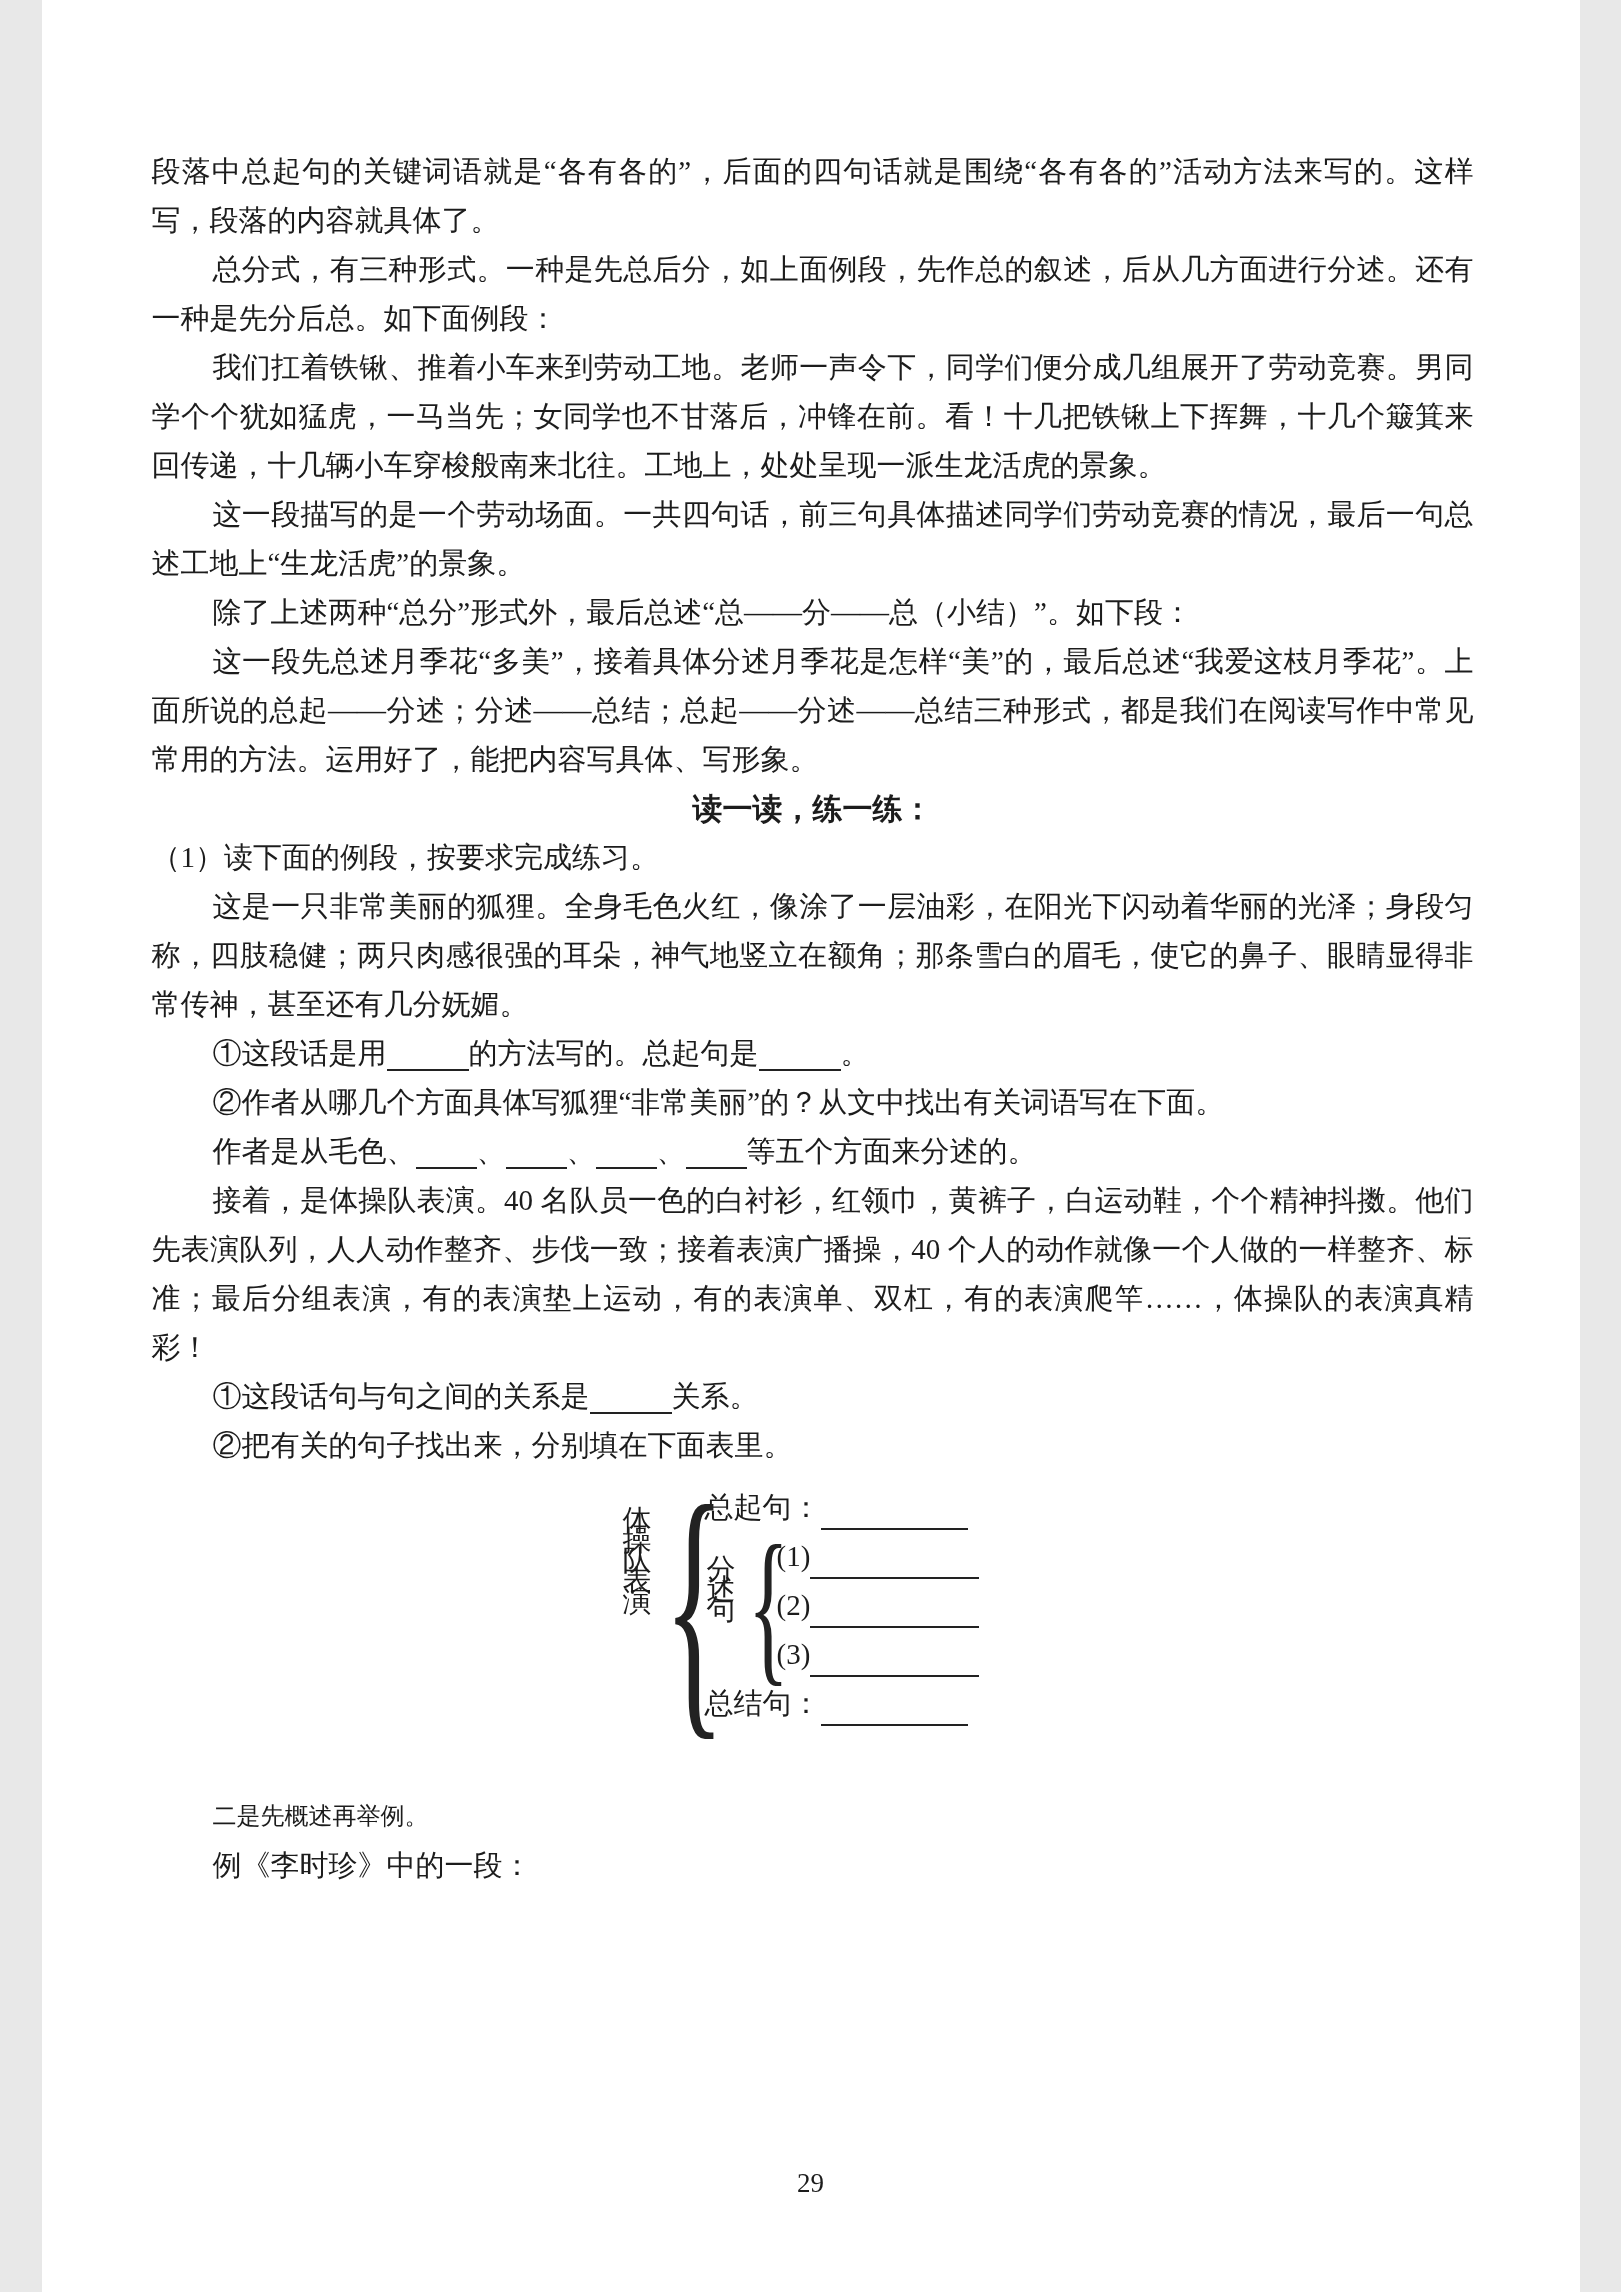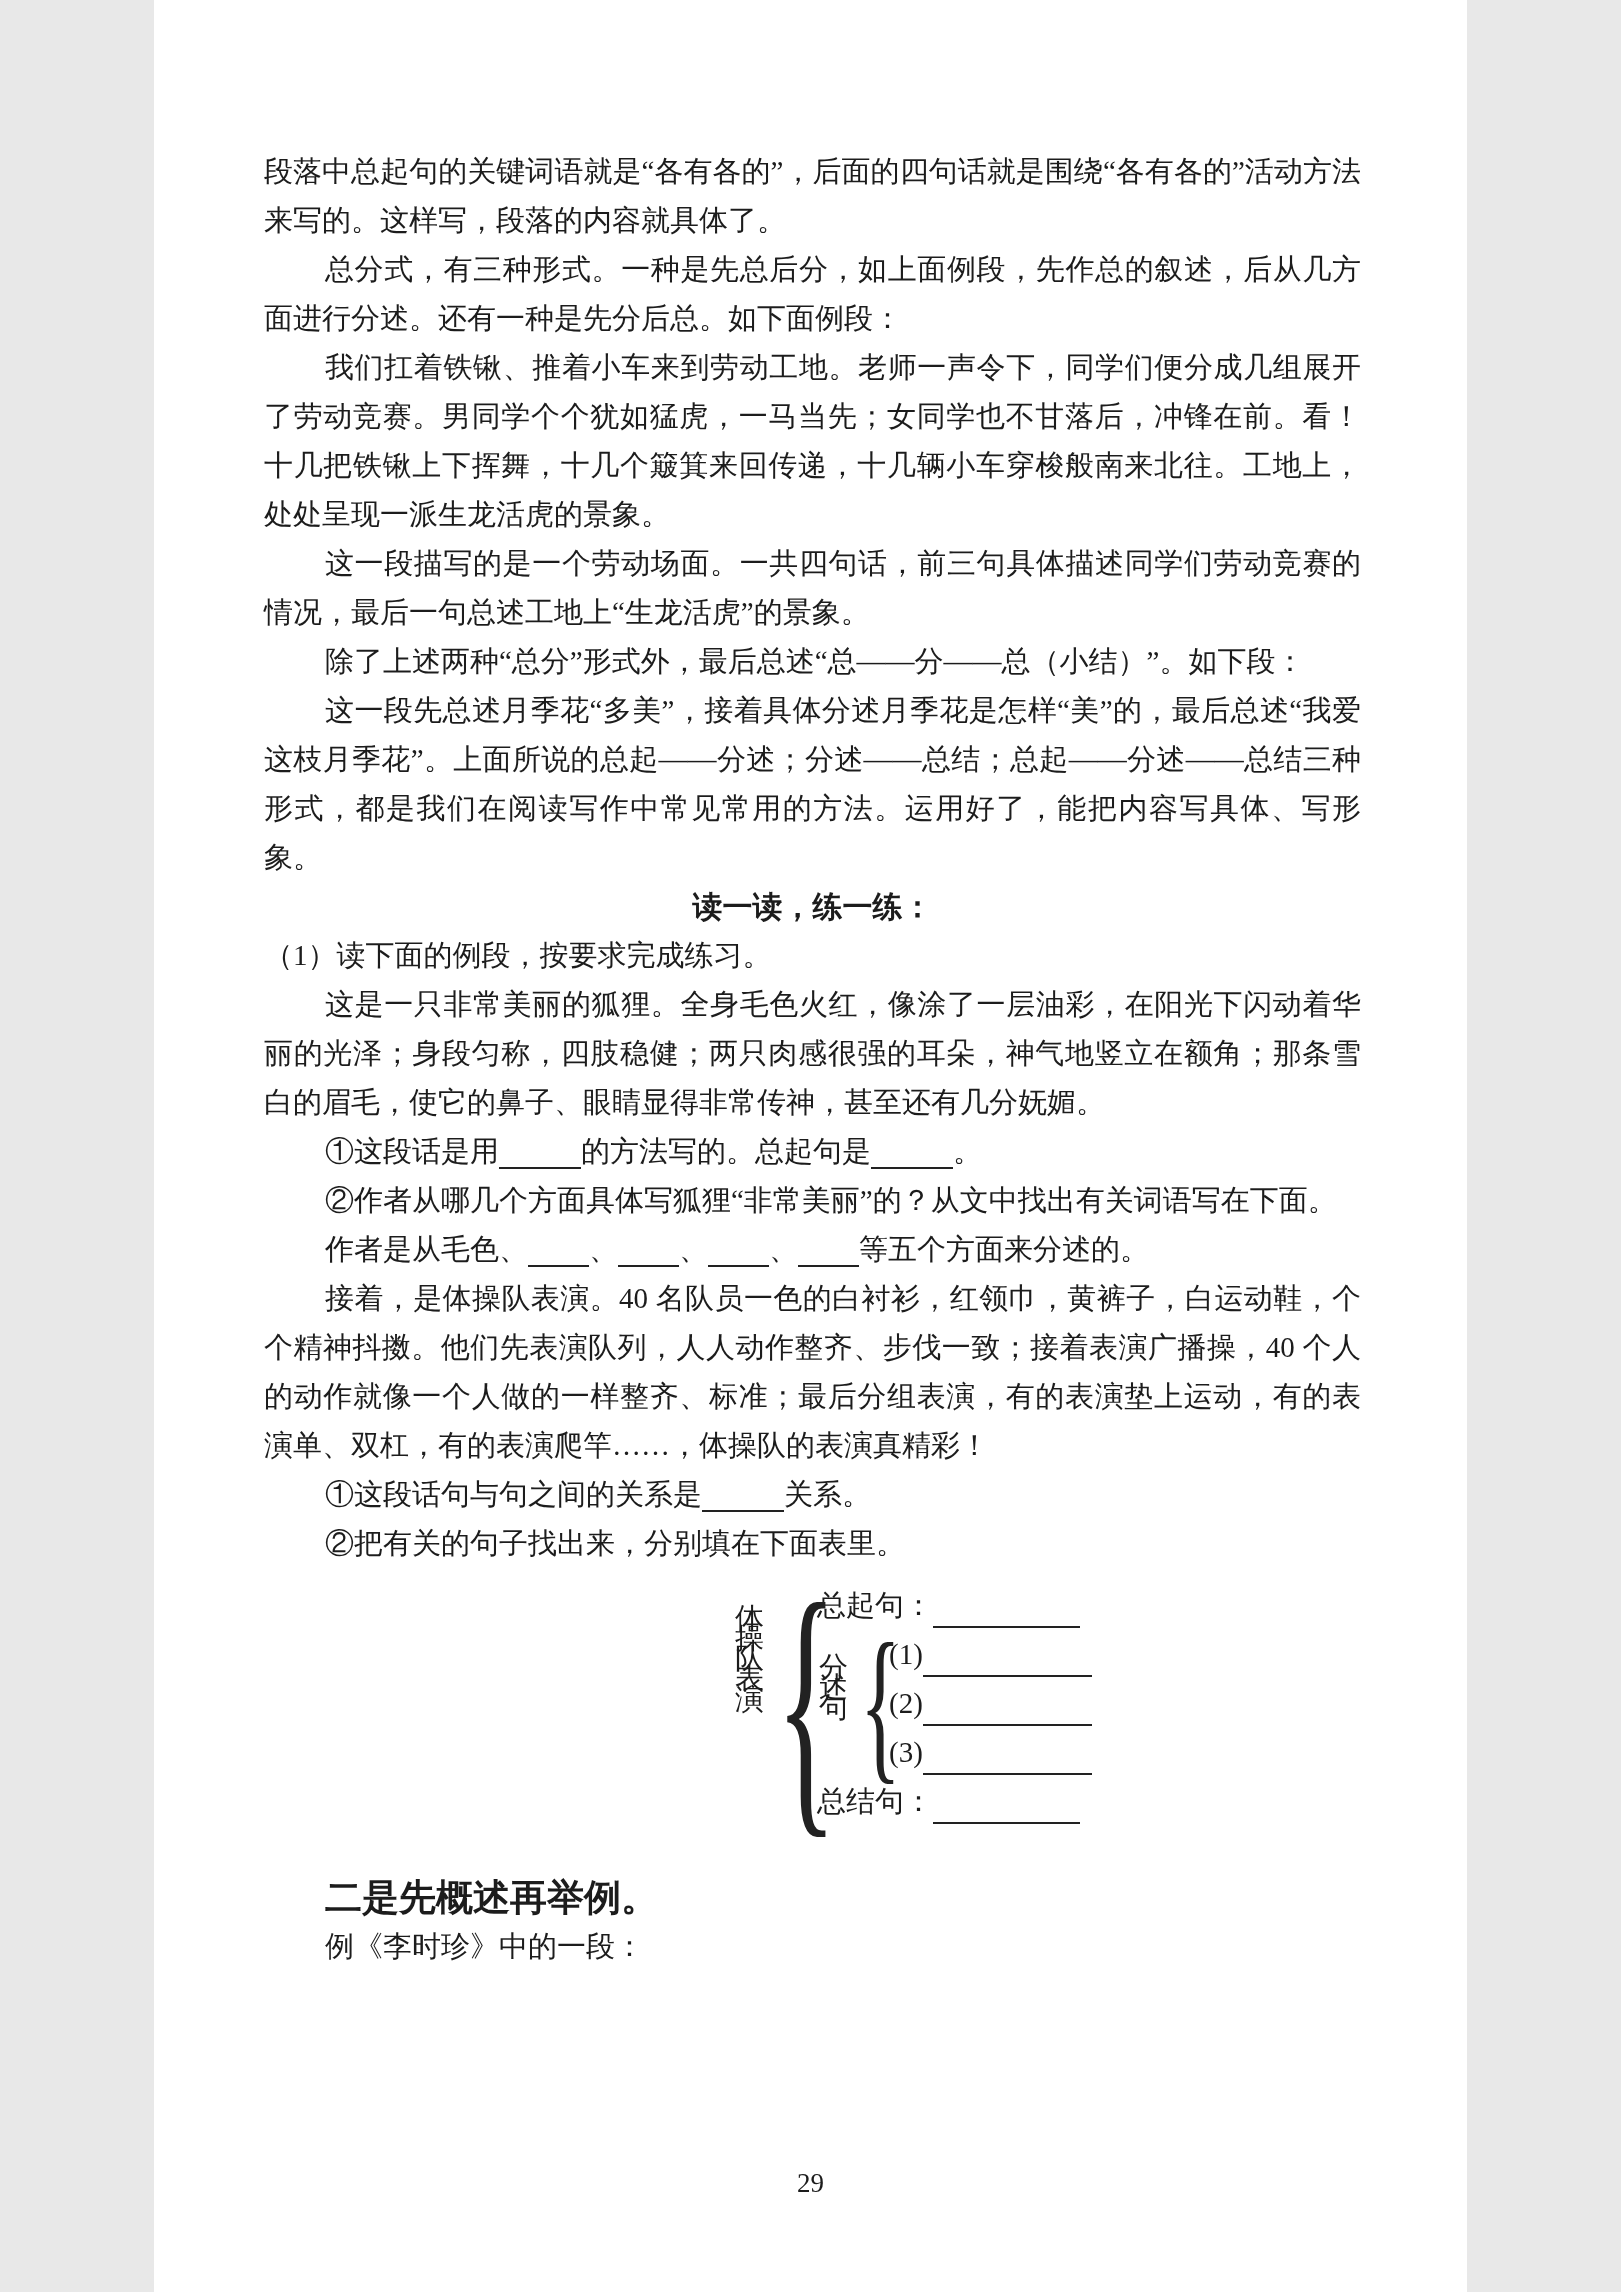--- a/index.html
+++ b/index.html
@@ -1,18 +1,18 @@
 <!DOCTYPE html>
 <html><head>
 <meta charset="utf-8">
 <style>
   html, body { margin: 0; padding: 0; background: #e8e8e8; }
   .page {
     position: relative;
-    width: 1313px;
+    width: 1538px;
     height: 2293px;
     margin: 0 auto;
     background: #ffffff;
     box-sizing: border-box;
     padding: 147px 106px 0 110px;
     font-family: "Liberation Serif", "DejaVu Serif", serif;
     color: #1c1c1c;
   }
   p.body-text {
     margin: 0;
@@ -22,24 +22,24 @@
   }
   p.indent { text-indent: 61px; }
   .center-heading {
     margin: 0;
     font-size: 30px;
     line-height: 49px;
     font-weight: bold;
     text-align: center;
   }
   .section-heading {
-    margin: 42px 0 0 0;
-    font-size: 37px;
+    margin: 59px 0 0 0;
+    font-size: 24px;
     line-height: 49px;
-    font-weight: bold;
+    font-weight: normal;
     text-indent: 61px;
   }
   
   .blank {
     display: inline-block;
     border-bottom: 2px solid #222;
     height: 29px;
     vertical-align: -7.8px;
   }
   .w80 { width: 82px; }

